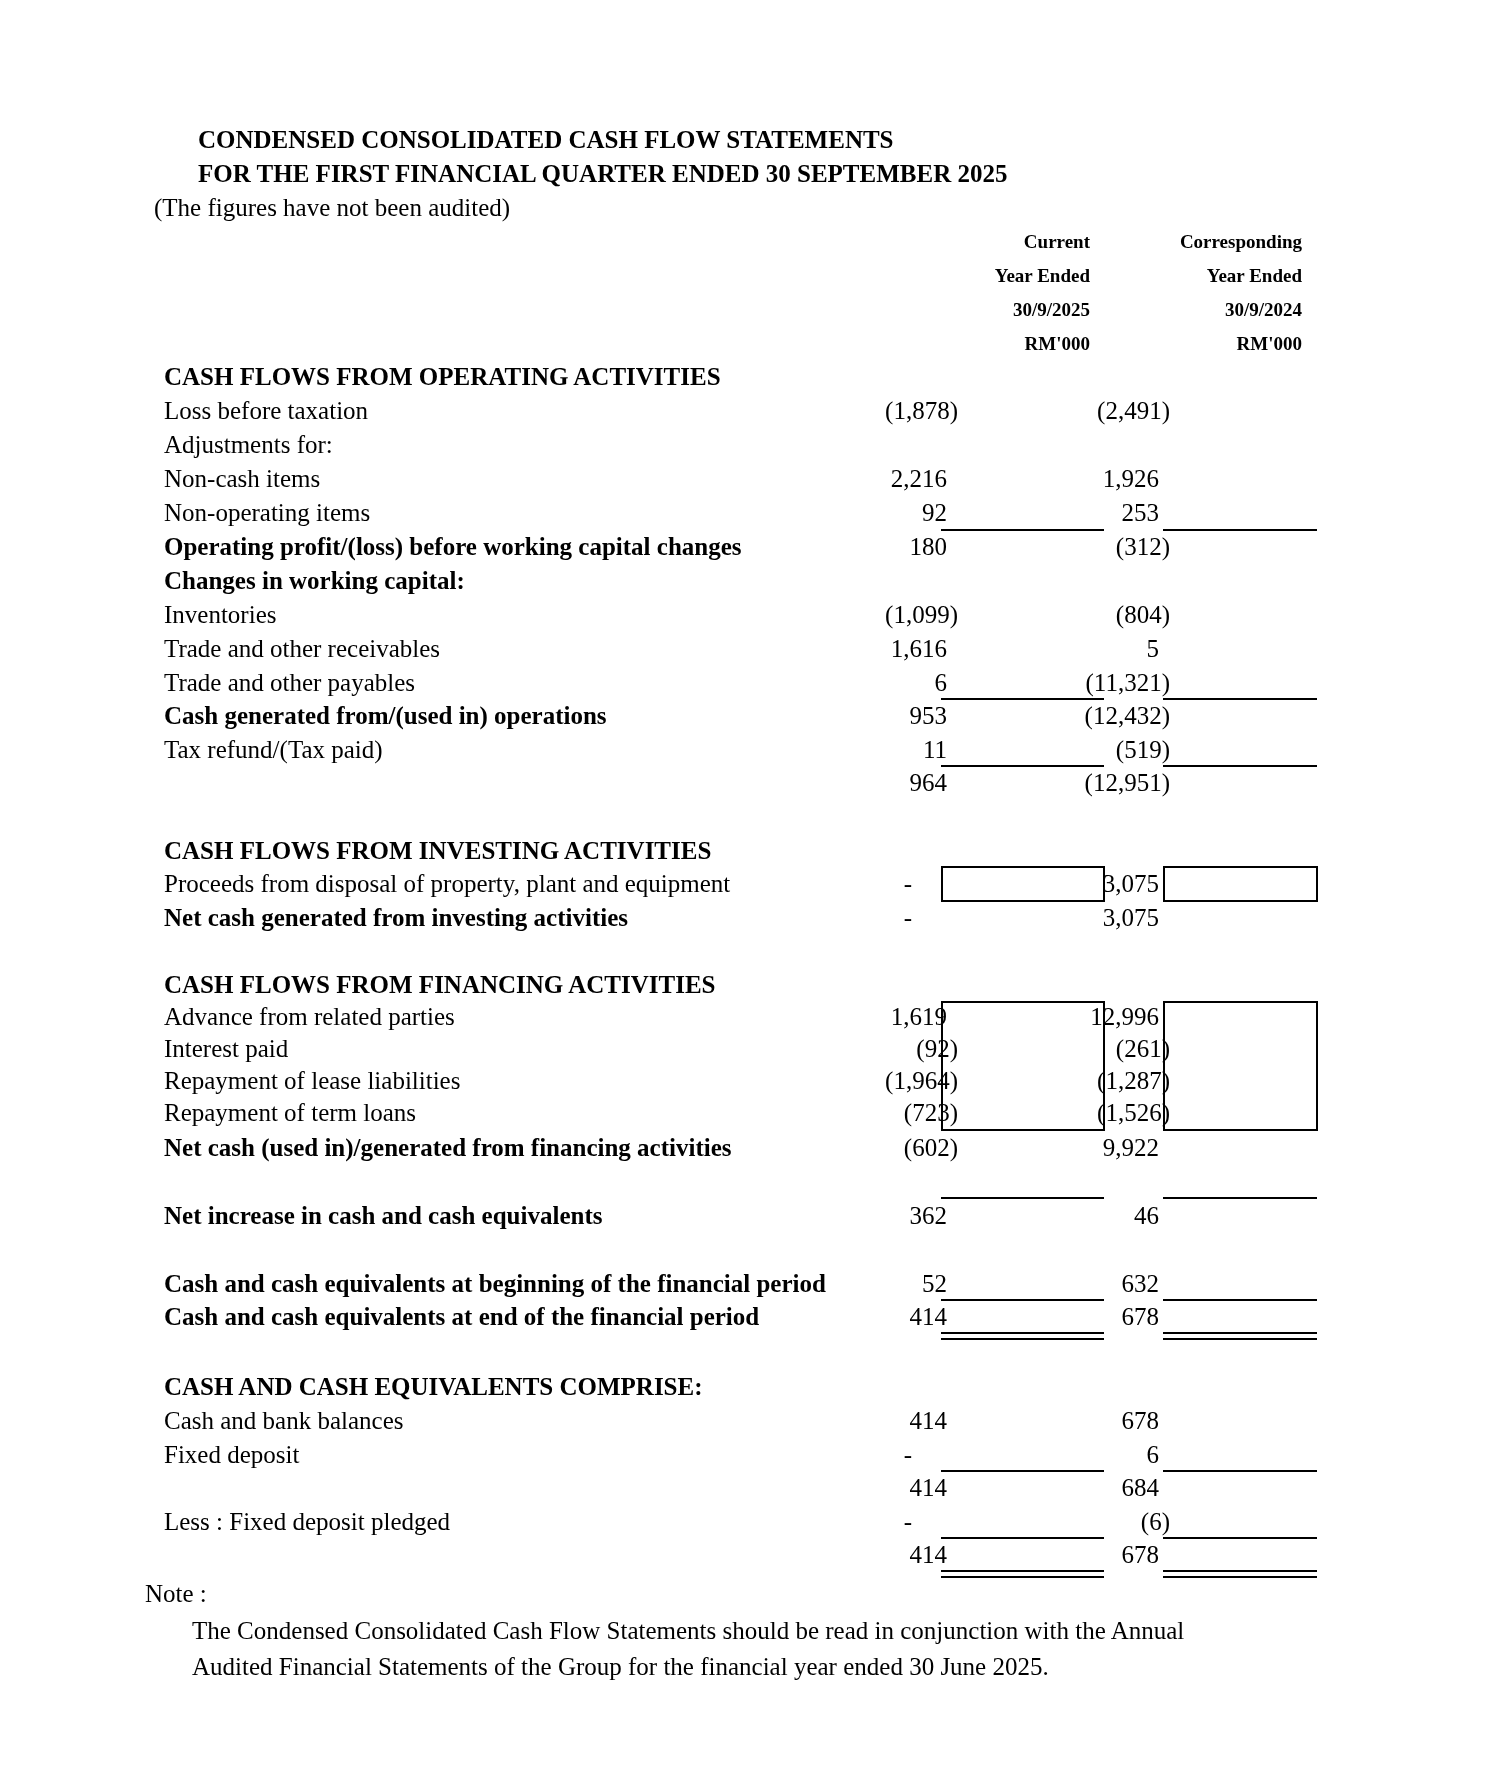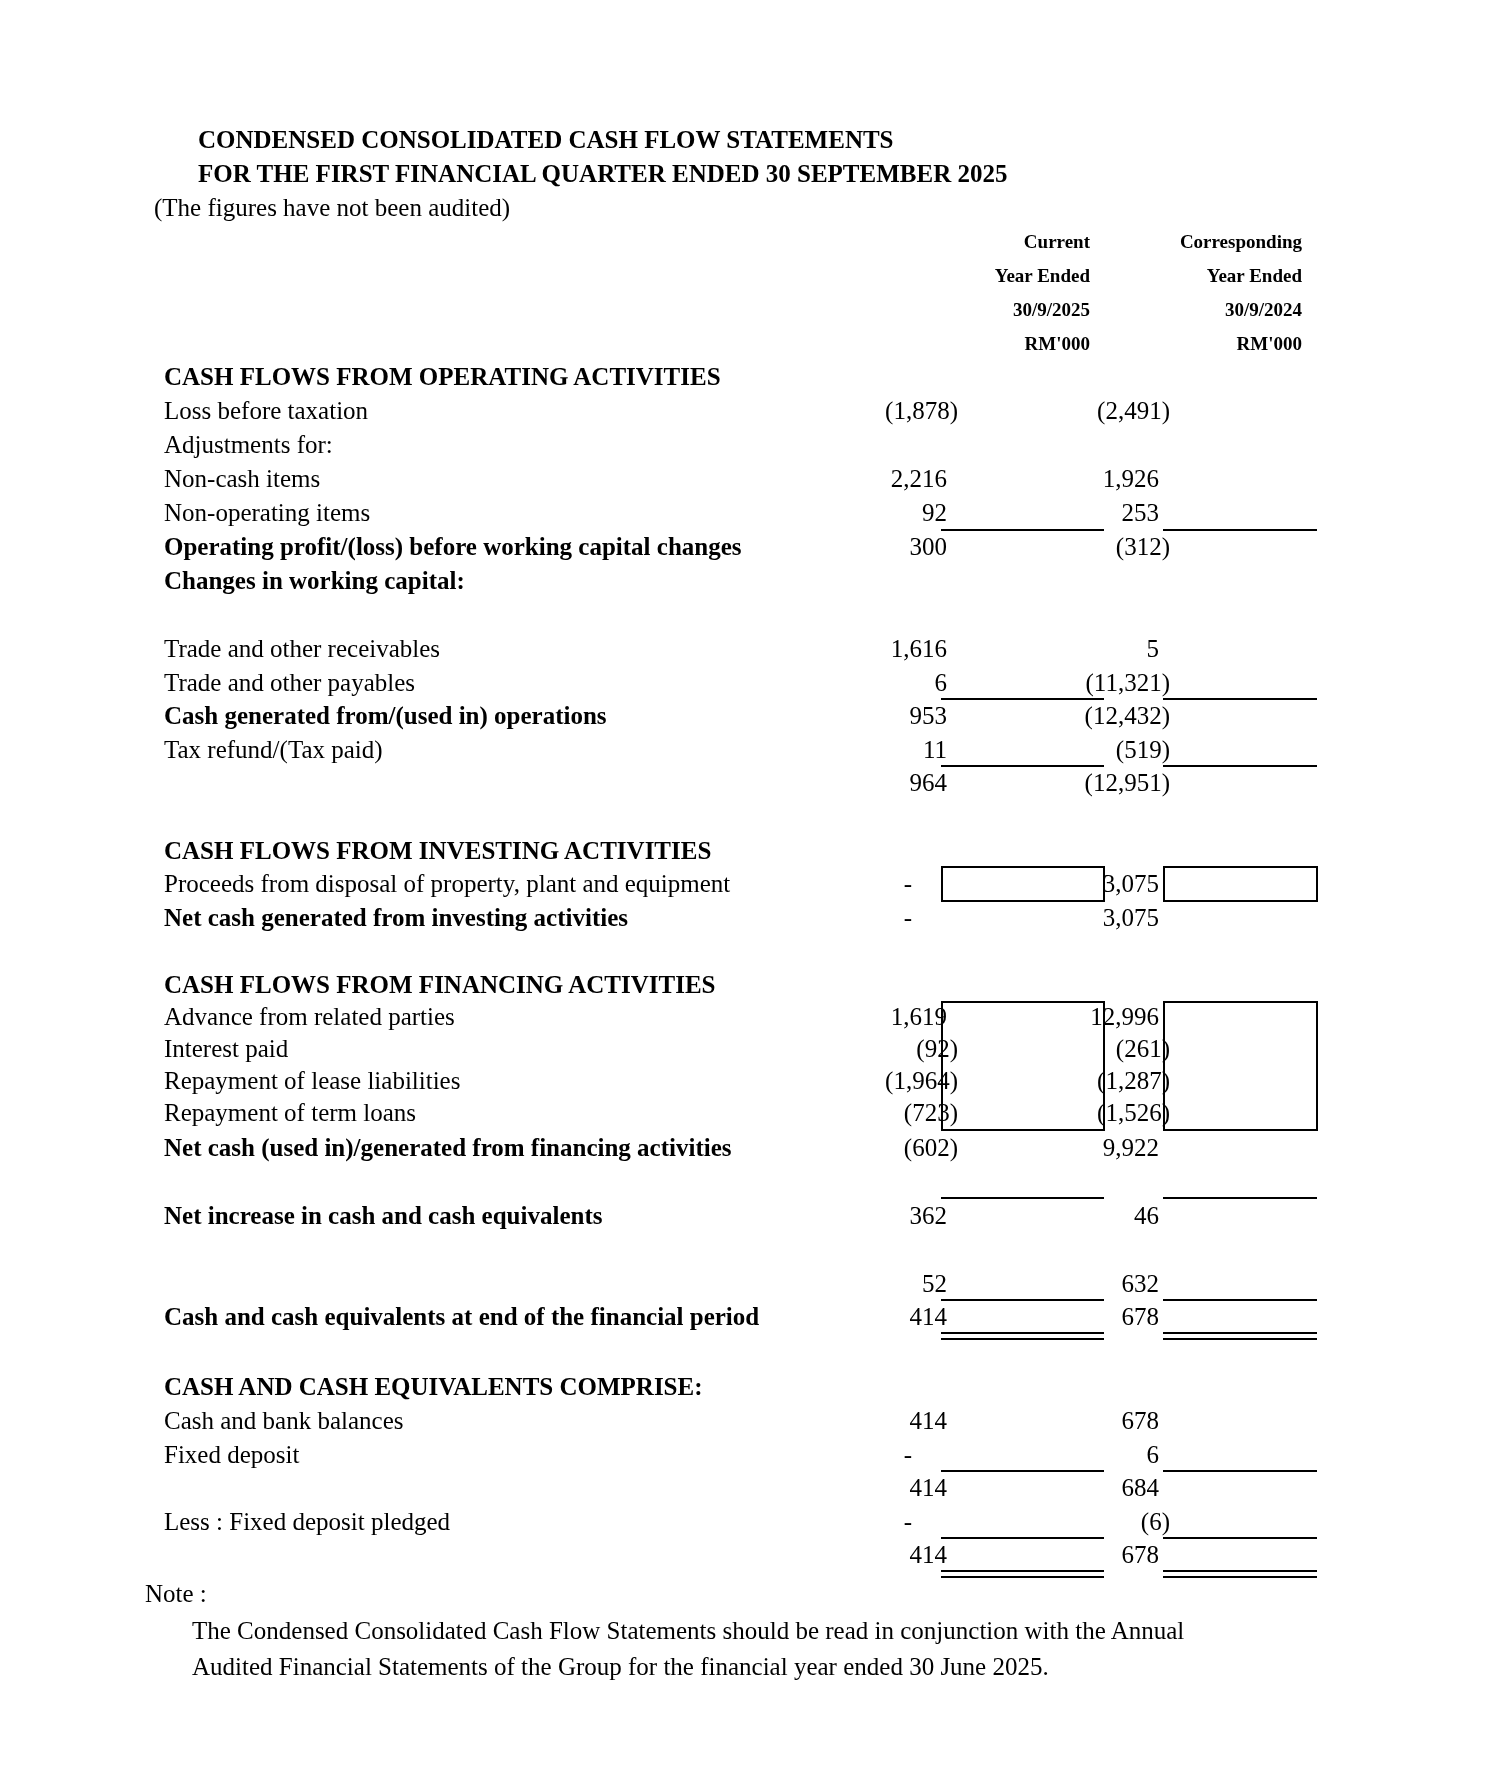--- a/index.html
+++ b/index.html
@@ -71,25 +71,30 @@
   </div>
   <div class="row" style="top:496px">
     <span class="label">Non-operating items</span>
     <span class="val c1">92</span>
     <span class="val c2">253</span>
   </div>
   <div class="rule c1" style="top:529px"></div>
   <div class="rule c2" style="top:529px"></div>
   <div class="row" style="top:530px">
     <span class="label bold">Operating profit/(loss) before working capital changes</span>
-    <span class="val c1">300</span>
+    <span class="val c1">180</span>
     <span class="val c2 neg">(312)</span>
   </div>
   <div class="row" style="top:564px">
     <span class="label bold">Changes in working capital:</span>
+  </div>
+  <div class="row" style="top:598px">
+    <span class="label">Inventories</span>
+    <span class="val c1 neg">(1,099)</span>
+    <span class="val c2 neg">(804)</span>
   </div>
   <div class="row" style="top:632px">
     <span class="label">Trade and other receivables</span>
     <span class="val c1">1,616</span>
     <span class="val c2">5</span>
   </div>
   <div class="row" style="top:666px">
     <span class="label">Trade and other payables</span>
     <span class="val c1">6</span>
     <span class="val c2 neg">(11,321)</span>
@@ -162,20 +167,21 @@
 
   <div class="rule c1" style="top:1197px"></div>
   <div class="rule c2" style="top:1197px"></div>
   <div class="row" style="top:1199px">
     <span class="label bold">Net increase in cash and cash equivalents</span>
     <span class="val c1">362</span>
     <span class="val c2">46</span>
   </div>
 
   <div class="row" style="top:1267px">
+    <span class="label bold">Cash and cash equivalents at beginning of the financial period</span>
     <span class="val c1">52</span>
     <span class="val c2">632</span>
   </div>
   <div class="rule c1" style="top:1299px"></div>
   <div class="rule c2" style="top:1299px"></div>
   <div class="row" style="top:1300px">
     <span class="label bold">Cash and cash equivalents at end of the financial period</span>
     <span class="val c1">414</span>
     <span class="val c2">678</span>
   </div>

